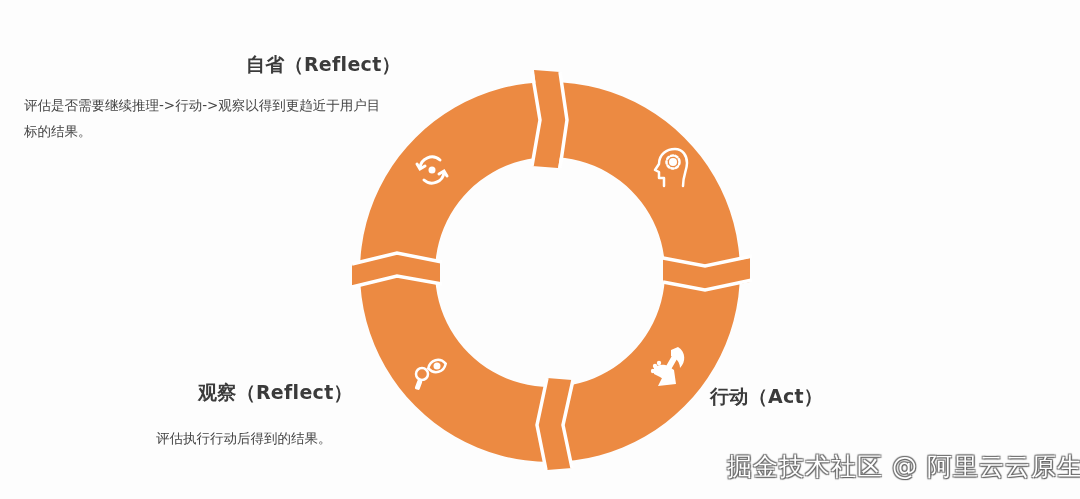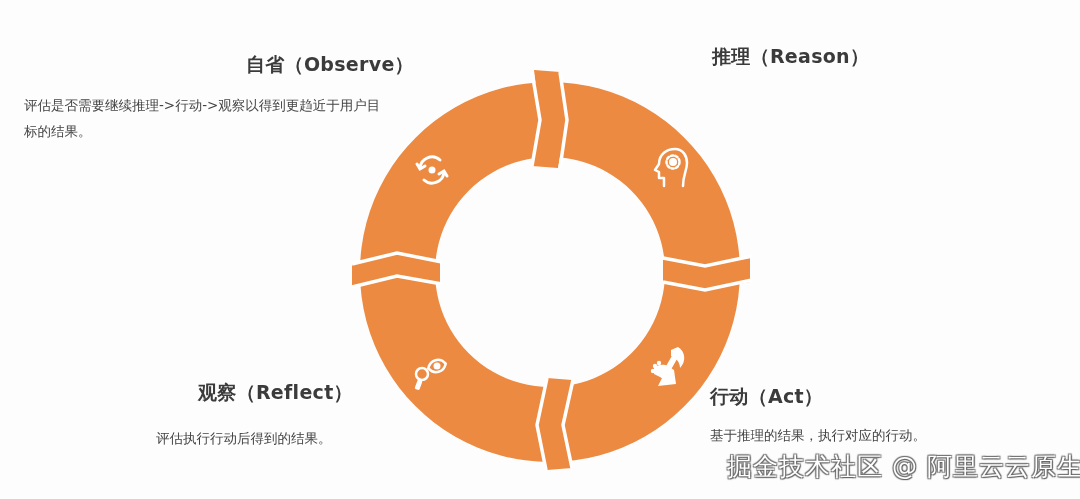--- a/index.html
+++ b/index.html
@@ -95,31 +95,29 @@
     <path d="M 3 -22 L 10 -25 C 18 -20 18 -10 12 -4 C 12 -10 8 -14 3 -16 Z"></path>
     <rect x="-2" y="-18" width="6" height="26" rx="1" transform="rotate(30 1 -5)"></rect>
     <path d="M -14 -4 C -10 -8 -4 -8 0 -6 L 6 -2 L 8 12 L -10 14 L -6 6 L -14 2 Z"></path>
     <circle cx="-15" cy="-1" r="2.2"></circle>
     <circle cx="-13" cy="-6" r="2.2"></circle>
     <circle cx="-9" cy="-9" r="2.2"></circle>
   </g>
 </svg>
 
 <div class="block" id="reflect">
-  <div class="title">自省（Observe）</div>
+  <div class="title">自省（Reflect）</div>
   <div class="desc">评估是否需要继续推理-&gt;行动-&gt;观察以得到更趋近于用户目标的结果。</div>
 </div>
 
 <div class="block" id="reason">
-  <div class="title">推理（Reason）</div>
 </div>
 
 <div class="block" id="observe">
   <div class="title">观察（Reflect）</div>
   <div class="desc">评估执行行动后得到的结果。</div>
 </div>
 
 <div class="block" id="act">
   <div class="title">行动（Act）</div>
-  <div class="desc">基于推理的结果，执行对应的行动。</div>
 </div>
 
 <div class="watermark">掘金技术社区 @ 阿里云云原生</div>
 
 </body></html>

